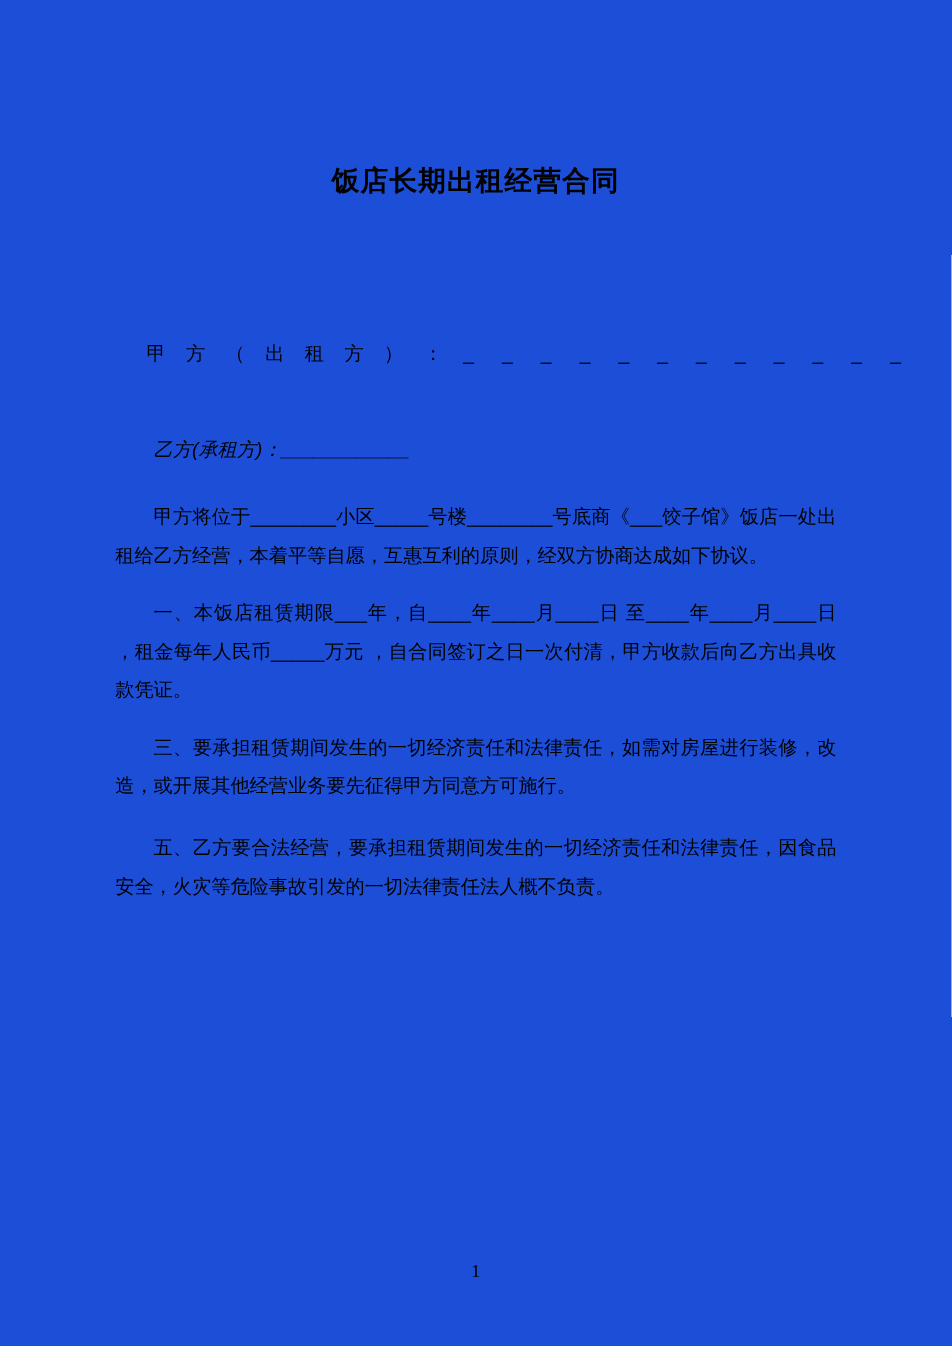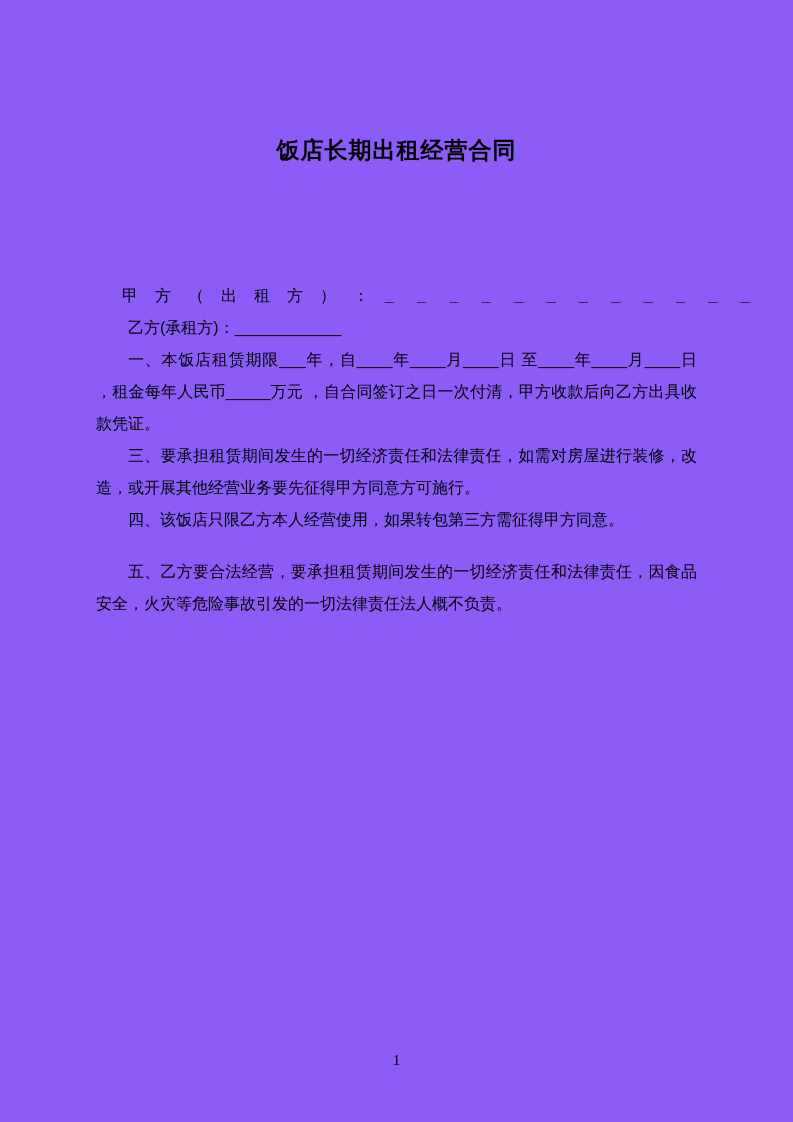--- a/index.html
+++ b/index.html
@@ -5,21 +5,21 @@
   html, body {
     margin: 0;
     padding: 0;
     background: #ffffff;
   }
   .page {
     position: relative;
     width: 793px;
     height: 1122px;
     box-sizing: border-box;
-    background: #8b5cf6;
+    background: #1d4ed8;
     color: #000000;
     padding: 133px 96px 0 96px;
     font-family: "Liberation Sans", sans-serif;
     font-size: 16px;
     overflow: hidden;
   }
   .doc-title {
     margin: 0;
     font-size: 23px;
     font-weight: bold;
@@ -32,33 +32,34 @@
     line-height: 32px;
     white-space: nowrap;
     padding-left: 26px;
   }
   .party-a-label {
     letter-spacing: 17px;
   }
   .party-a-blanks {
     letter-spacing: 0;
     word-spacing: 19px;
-    font-style: italic;
   }
   .party-b-line {
+    margin-top: 48px;
     line-height: 32px;
     padding-left: 32px;
+    font-style: italic;
   }
   .para {
     margin: 24px 0 0 0;
     line-height: 32px;
     text-align: justify;
     text-indent: 2em;
   }
-  .para.clause { margin-top: 0; }
+  .para.clause { margin-top: 16px; }
   .para.clause-5 { margin-top: 20px; }
   .page-footer {
     position: absolute;
     left: 0;
     right: 0;
     top: 1050px;
     text-align: center;
     font-family: "Liberation Serif", serif;
     font-size: 15px;
     line-height: 20px;
@@ -72,27 +73,27 @@
   <h1 class="doc-title">饭店长期出租经营合同</h1>
 
   <div class="party-a-line">
     <span class="party-a-label">甲方（出租方）：</span><span class="party-a-blanks">_ _ _ _ _ _ _ _ _ _ _ _</span>
   </div>
 
   <div class="party-b-line">
     <span>乙方(承租方)：</span><span>____________</span>
   </div>
 
+  <p class="para intro">甲方将位于________小区_____号楼________号底商《___饺子馆》饭店一处出租给乙方经营，本着平等自愿，互惠互利的原则，经双方协商达成如下协议。</p>
 
   <p class="para clause clause-1">一、本饭店租赁期限___年，自____年____月____日 至____年____月____日 ，租金每年人民币_____万元 ，自合同签订之日一次付清，甲方收款后向乙方出具收款凭证。</p>
 
 
   <p class="para clause clause-3">三、要承担租赁期间发生的一切经济责任和法律责任，如需对房屋进行装修，改造，或开展其他经营业务要先征得甲方同意方可施行。</p>
 
-  <p class="para clause clause-4">四、该饭店只限乙方本人经营使用，如果转包第三方需征得甲方同意。</p>
 
   <p class="para clause clause-5">五、乙方要合法经营，要承担租赁期间发生的一切经济责任和法律责任，因食品安全，火灾等危险事故引发的一切法律责任法人概不负责。</p>
 
 
 
   <div class="page-footer">1</div>
 
 </div>
 
 </body></html>

